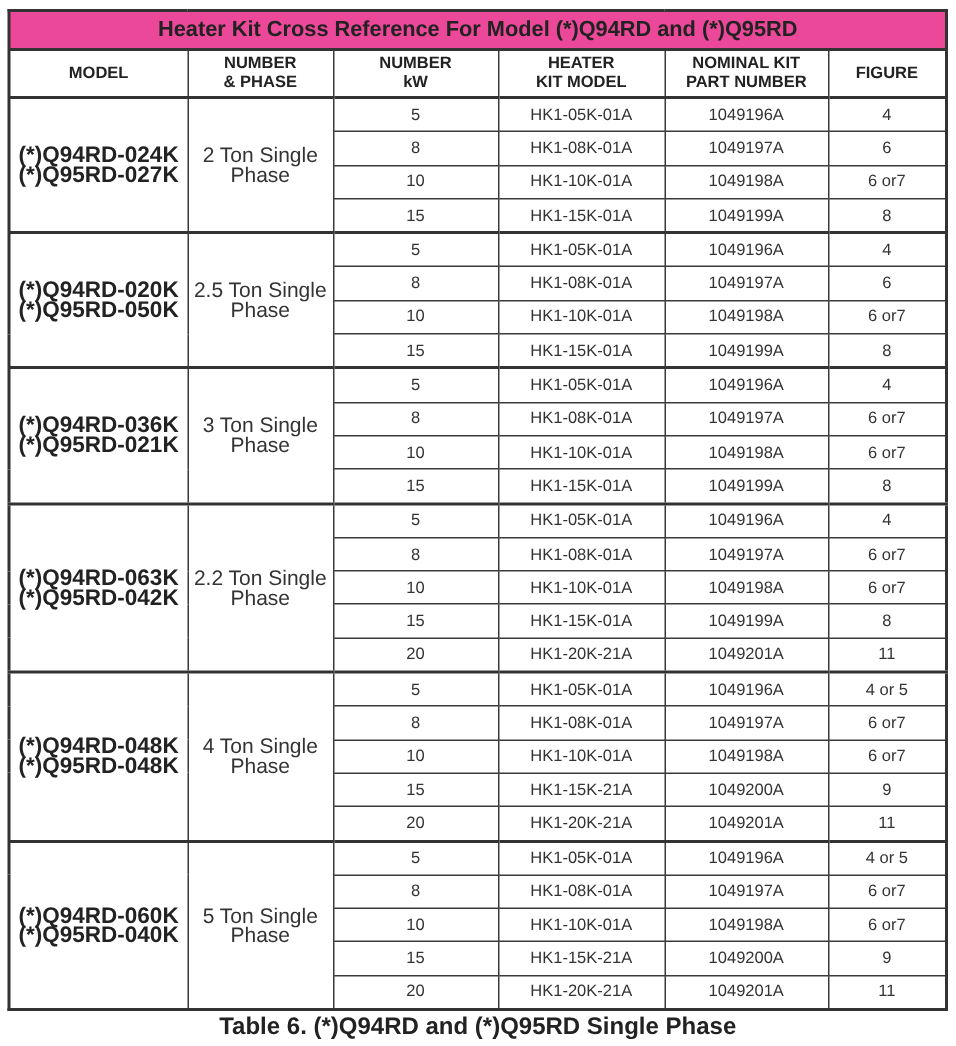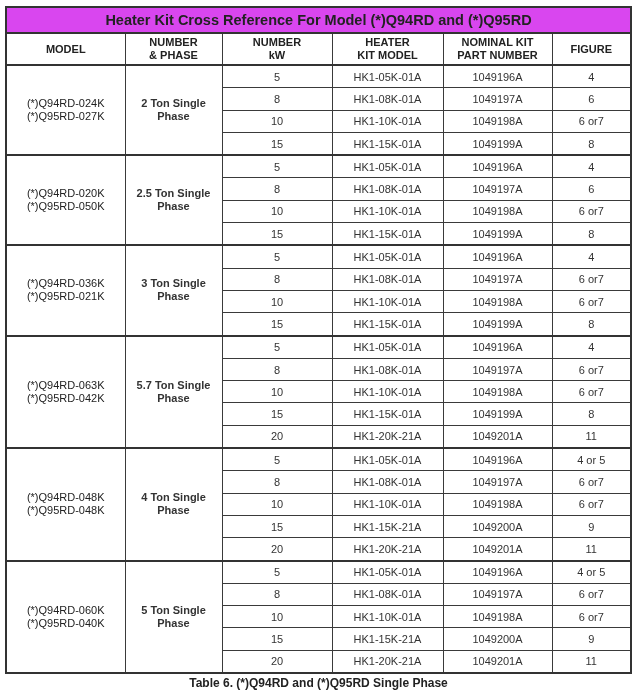--- a/index.html
+++ b/index.html
@@ -2,27 +2,27 @@
 <html><head>
 <meta charset="utf-8">
 <style>
   html, body { margin: 0; padding: 0; background: #ffffff; }
   body { width: 637px; height: 697px; position: relative; font-family: "Liberation Sans", sans-serif; color: #1a1a1a; }
   .wrap { position: absolute; left: 5px; top: 6px; width: 625px; }
   table { border-collapse: collapse; width: 625px; table-layout: fixed; border: 2px solid #333; }
   col.c1 { width: 119px; } col.c2 { width: 97px; } col.c3 { width: 110px; }
   col.c4 { width: 111px; } col.c5 { width: 109px; } col.c6 { width: 79px; }
   th, td { border: 1px solid #3a3a3a; text-align: center; padding: 0; }
-  .title-row th { background: #d946ef; font-size: 14.5px; font-weight: bold; height: 24px; color: #222; border-bottom: 2px solid #333; }
+  .title-row th { background: #ec4899; font-size: 14.5px; font-weight: bold; height: 24px; color: #222; border-bottom: 2px solid #333; }
   .head-row th { font-size: 11px; font-weight: bold; height: 30px; line-height: 13px; color: #222; border-bottom: 2px solid #333; }
   td { font-size: 11px; height: 21.3px; color: #333; }
-  td.model { font-weight: normal; font-size: 11px; line-height: 13px; color: #222; }
-  td.tonnage { font-size: 11px; line-height: 13px; color: #333; font-weight: bold; }
+  td.model { font-weight: bold; font-size: 15px; line-height: 13px; color: #222; }
+  td.tonnage { font-size: 14px; line-height: 13px; color: #333; }
   tr.group-start td { border-top: 2px solid #333; }
-  .caption { position: absolute; left: 0; width: 637px; top: 676px; text-align: center; font-size: 12px; font-weight: bold; color: #222; }
+  .caption { position: absolute; left: 0; width: 637px; top: 676px; text-align: center; font-size: 16px; font-weight: bold; color: #222; }
 </style>
 </head>
 <body>
 
 <div class="wrap">
   <table>
     <colgroup>
       <col class="c1">
         <col class="c2">
         <col class="c3">
@@ -117,21 +117,21 @@
           <td>6 or7</td>
         </tr>
         <tr>
           <td>15</td>
           <td>HK1-15K-01A</td>
           <td>1049199A</td>
           <td>8</td>
         </tr>
         <tr class="group-start">
           <td class="model" rowspan="5"><span>(*)Q94RD-063K</span><br><span>(*)Q95RD-042K</span></td>
-          <td class="tonnage" rowspan="5"><span>5.7 Ton Single</span><br><span>Phase</span></td>
+          <td class="tonnage" rowspan="5"><span>2.2 Ton Single</span><br><span>Phase</span></td>
           <td>5</td>
           <td>HK1-05K-01A</td>
           <td>1049196A</td>
           <td>4</td>
         </tr>
         <tr>
           <td>8</td>
           <td>HK1-08K-01A</td>
           <td>1049197A</td>
           <td>6 or7</td>

